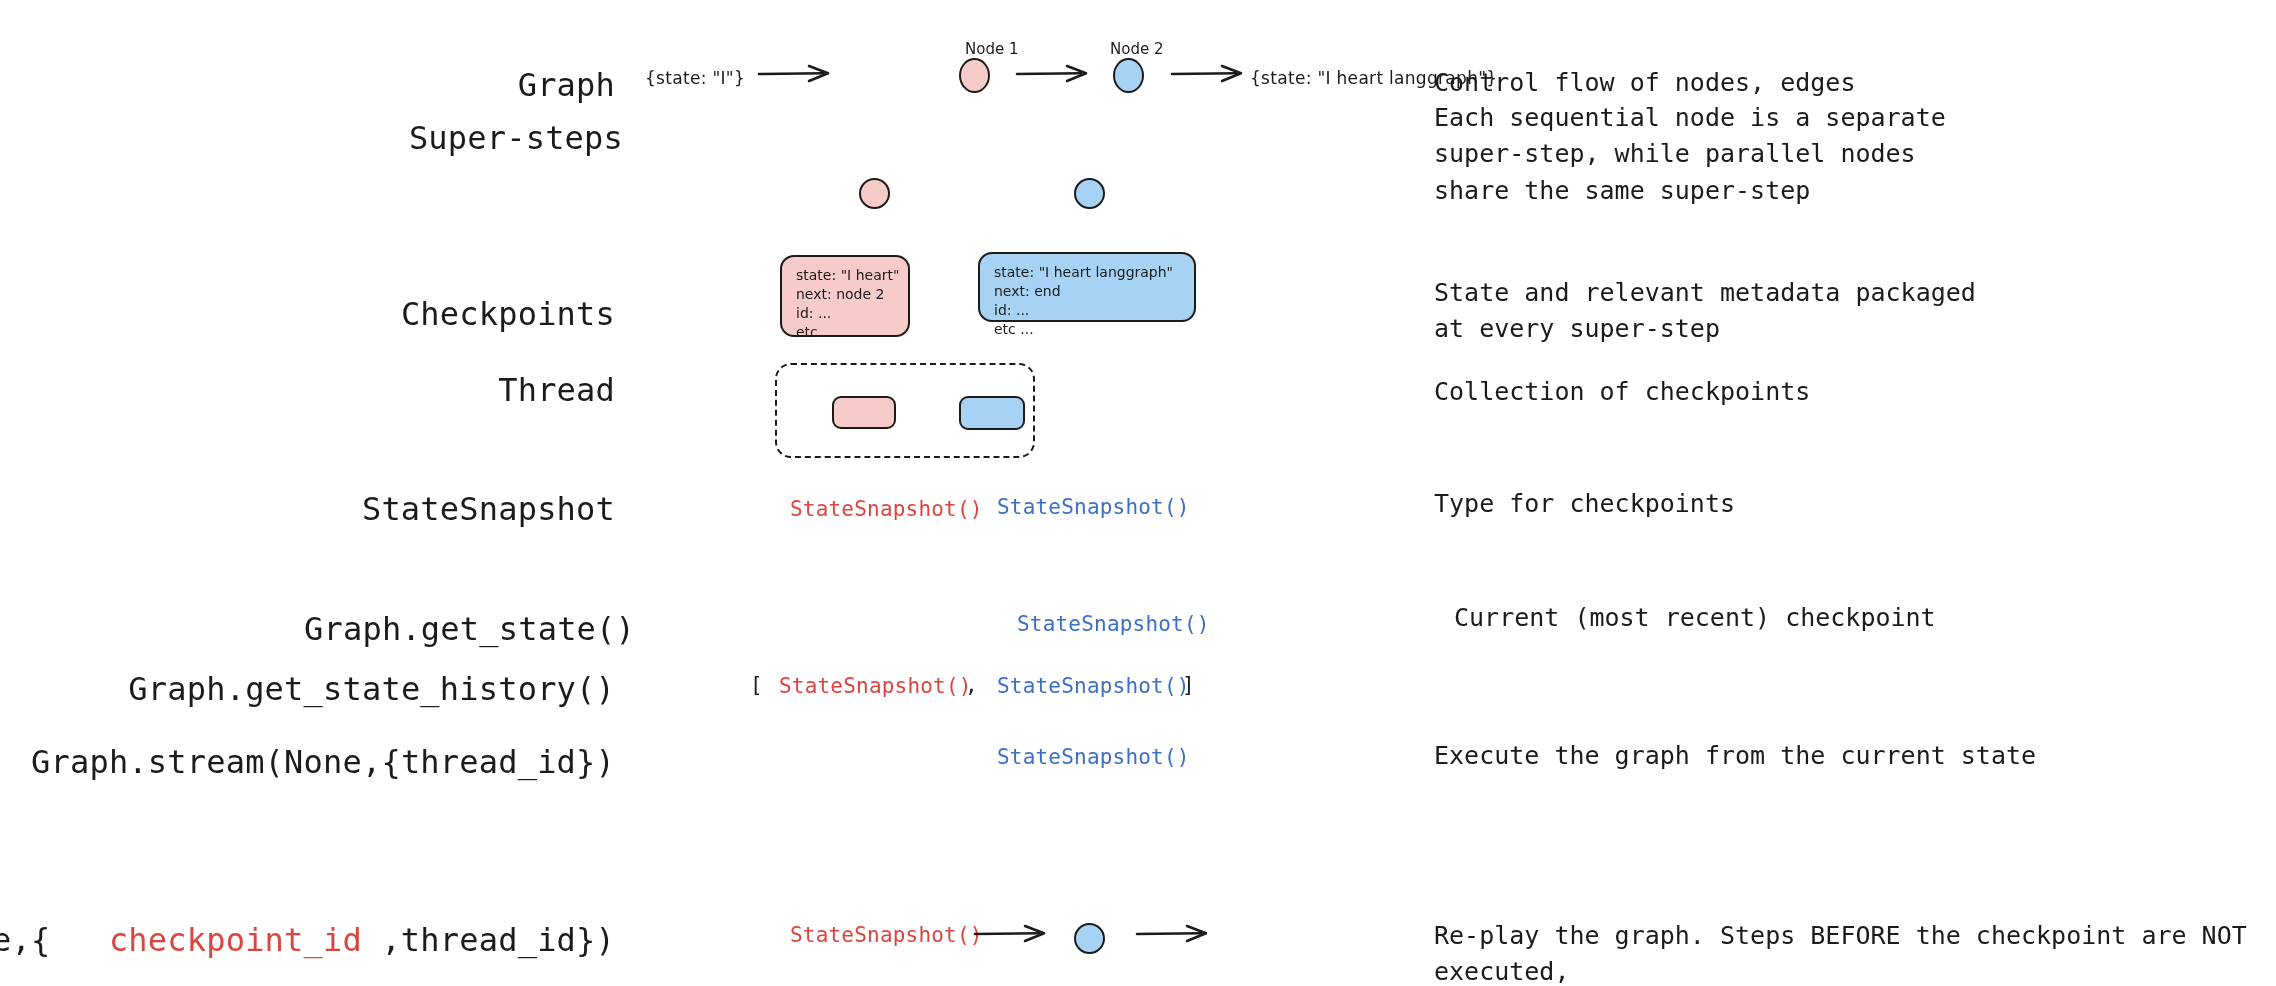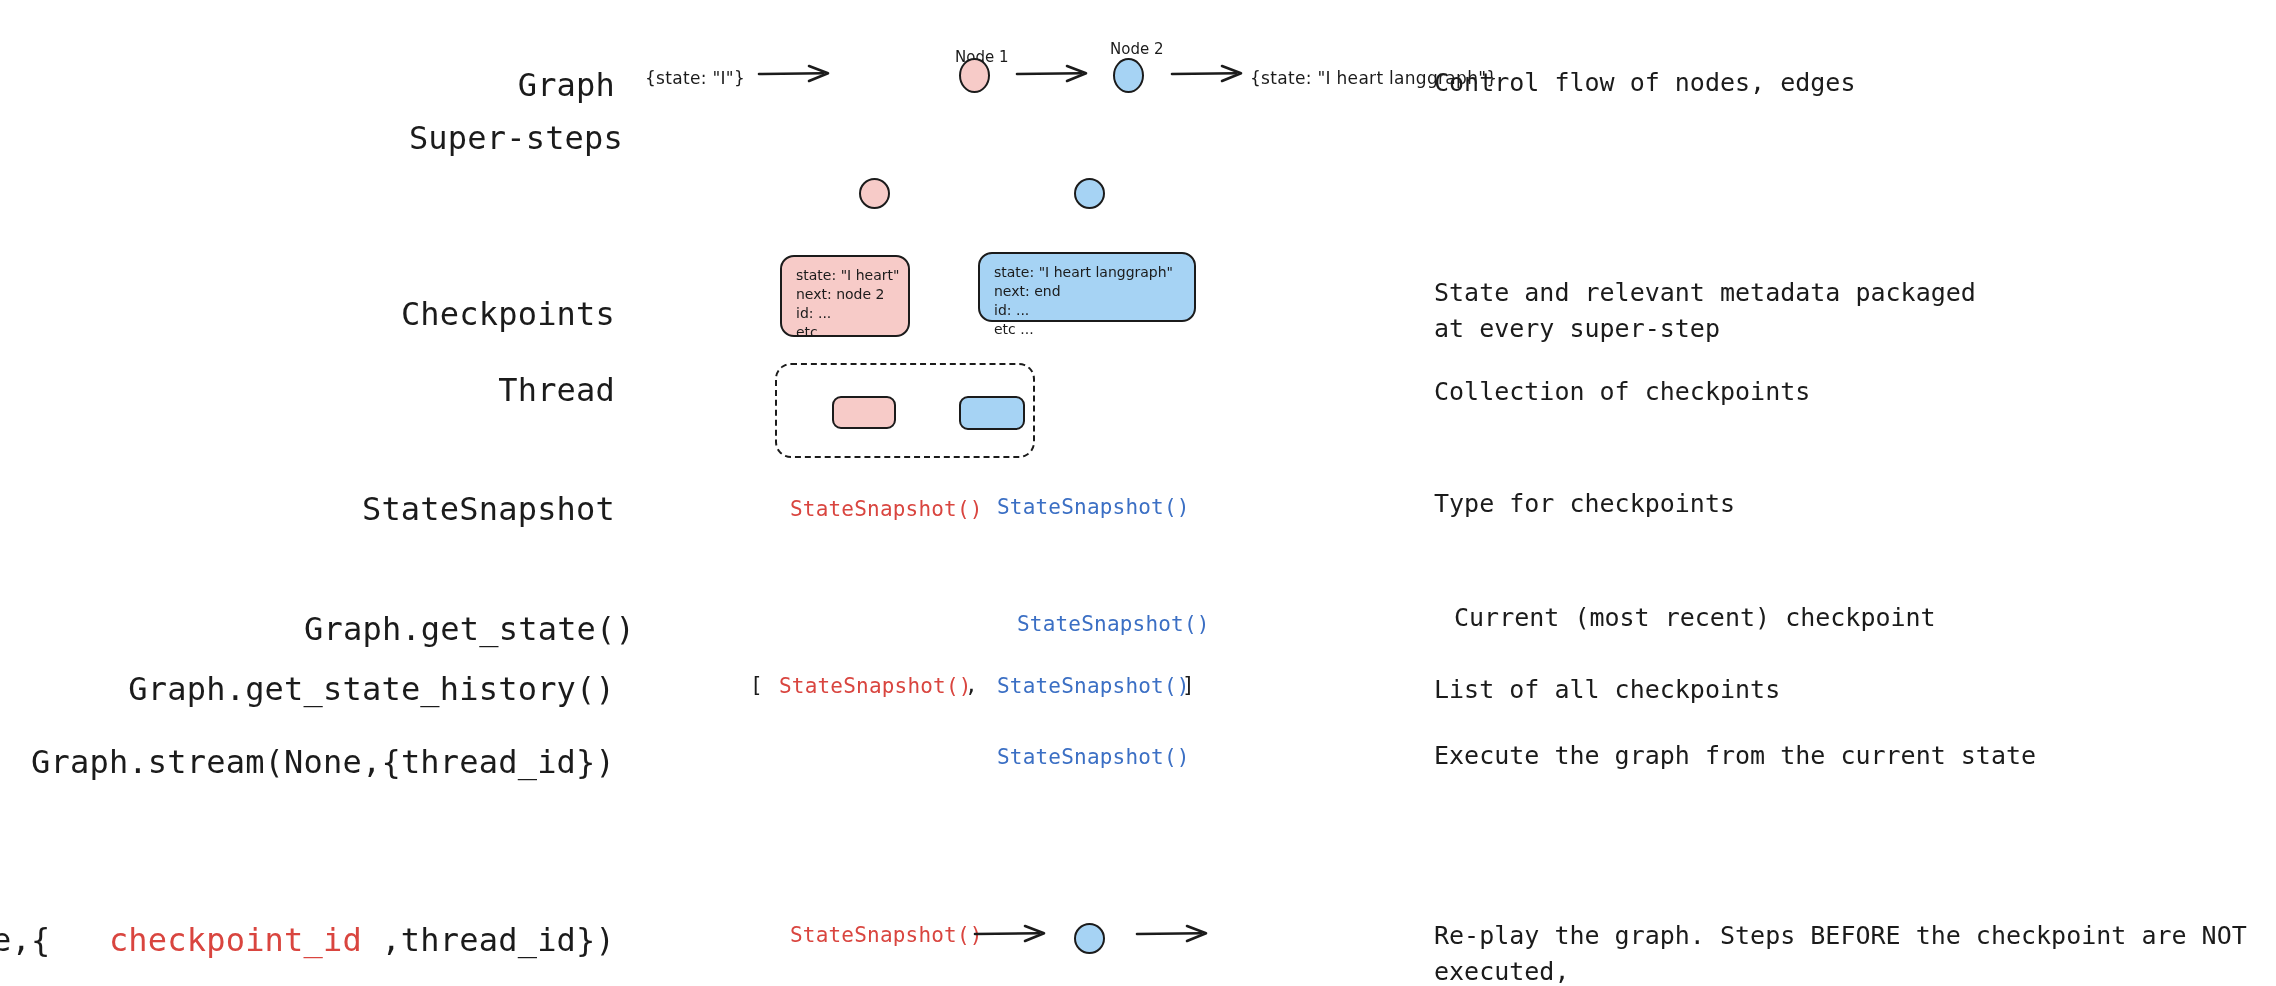--- a/index.html
+++ b/index.html
@@ -140,21 +140,21 @@
 
     <div class="mid">
 
       <div class="hand" style="position:absolute;left:25px;top:68px;">{state: "I"}</div>
 
       <svg class="arrow" style="left:137px;top:62px;" width="78" height="22" viewBox="0 0 78 22">
         <path d="M2 12 L66 11.3" stroke="#1b1b1b" stroke-width="2.6" fill="none" stroke-linecap="round"></path>
         <path d="M52 4 L71 11.2 L52 19" stroke="#1b1b1b" stroke-width="2.6" fill="none" stroke-linecap="round" stroke-linejoin="round"></path>
       </svg>
 
-      <div class="node-label" style="left:335px;top:40px;margin-top:8px;">Node 1</div>
+      <div class="node-label" style="left:345px;top:40px;">Node 1</div>
       <div class="node pink" style="left:339px;top:58px;width:31px;height:35px;"></div>
 
       <svg class="arrow" style="left:395px;top:62px;" width="78" height="22" viewBox="0 0 78 22">
         <path d="M2 12 L66 11.3" stroke="#1b1b1b" stroke-width="2.6" fill="none" stroke-linecap="round"></path>
         <path d="M52 4 L71 11.2 L52 19" stroke="#1b1b1b" stroke-width="2.6" fill="none" stroke-linecap="round" stroke-linejoin="round"></path>
       </svg>
 
       <div class="node-label" style="left:490px;top:40px;">Node 2</div>
       <div class="node blue" style="left:493px;top:58px;width:31px;height:35px;"></div>
 
@@ -170,20 +170,23 @@
   </div>
 
   <div class="row" style="top:100px;height:110px;padding-left:8px;">
     <div class="row-label" style="top:19px;">Super-steps</div>
 
     <div class="mid">
       <div class="node pink" style="left:239px;top:78px;width:31px;height:31px;"></div>
       <div class="node blue" style="left:454px;top:78px;width:31px;height:31px;"></div>
     </div>
 
+    <div class="row-desc" style="top:0px;">Each sequential node is a separate
+super-step, while parallel nodes
+share the same super-step</div>
   </div>
 
   <div class="row" style="top:245px;height:110px;">
     <div class="row-label" style="top:50px;">Checkpoints</div>
 
     <div class="mid">
 
       <div class="ckpt pink" style="left:160px;top:10px;width:130px;height:82px;">
         <div class="ckpt-line">state: "I heart"</div>
         <div class="ckpt-line">next: node 2</div>
@@ -241,21 +244,20 @@
     <div class="row-label" style="top:25px;">Graph.get_state_history()</div>
 
     <div class="mid">
       <div class="tok dark" style="left:130px;top:28px;">[</div>
       <div class="tok red" style="left:159px;top:29px;">StateSnapshot()</div>
       <div class="tok dark" style="left:345px;top:28px;">,</div>
       <div class="tok blue" style="left:377px;top:29px;">StateSnapshot()</div>
       <div class="tok dark" style="left:562px;top:28px;">]</div>
     </div>
 
-    <div class="row-desc" style="top:27px;">List of all checkpoints</div>
   </div>
 
   <div class="row" style="top:720px;height:90px;">
     <div class="row-label" style="top:23px;">Graph.stream(None,{thread_id})</div>
 
     <div class="mid">
       <div class="tok blue" style="left:377px;top:25px;">StateSnapshot()</div>
     </div>
 
     <div class="row-desc" style="top:18px;">Execute the graph from the current state</div>

